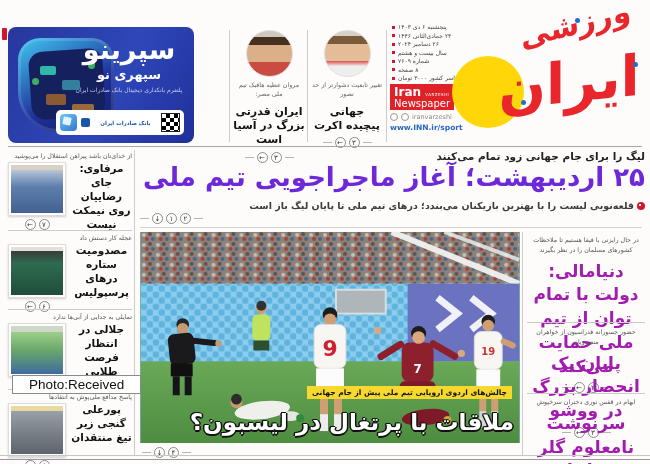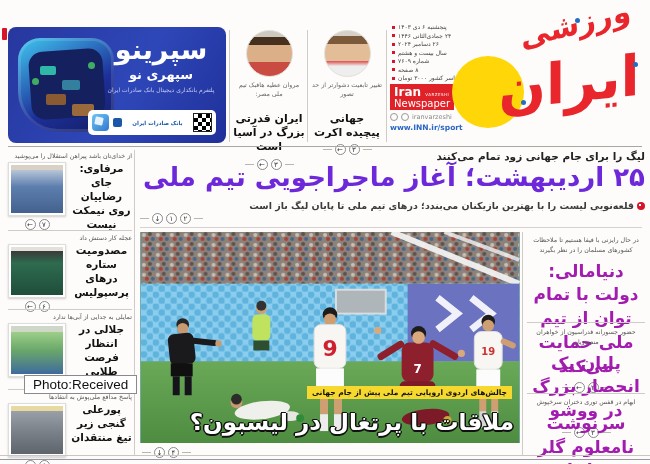--- a/index.html
+++ b/index.html
@@ -6,21 +6,21 @@
   body{width:650px;height:464px;font-family:"DejaVu Sans",sans-serif;background:#efeeec;}
   #page{position:relative;width:650px;height:464px;background:#fdfcfa;overflow:hidden;}
   .fa{direction:rtl;}
   
   .vline{position:absolute;border-left:1px solid #cfccc7;width:0;}
   .hline{position:absolute;border-top:1px solid #cfccc7;height:0;}
   .pg{display:flex;gap:3px;align-items:center;justify-content:center;}
   .pg .c{width:11px;height:11px;border:1px solid #8a8a8a;border-radius:50%;font-size:7px;line-height:11px;text-align:center;color:#333;background:#fff;box-sizing:border-box;}
   .pg .dash{width:9px;height:1px;background:#b9b6b1;}
   
-  .ad{position:absolute;left:8px;top:27px;width:218px;height:116px;border-radius:8px;
+  .ad{position:absolute;left:8px;top:27px;width:186px;height:116px;border-radius:8px;
       background:linear-gradient(120deg,#27379e 0%,#2e47b8 55%,#20309a 100%);overflow:hidden;}
   .ad-illu{position:absolute;left:10px;top:11px;width:96px;height:94px;border-radius:22px 22px 26px 40px;
       background:linear-gradient(150deg,#41c8f0 0%,#1d2f9a 60%,#131d60 100%);box-shadow:inset 0 0 0 3px rgba(255,255,255,.12);}
   .ad-illu .floor{position:absolute;inset:12px 10px 14px 12px;background:#15205e;border-radius:14px;transform:rotate(-4deg);}
   .ad-illu .desk{position:absolute;border-radius:2px;}
   .d1{left:22px;top:28px;width:16px;height:9px;background:#2fb7a8;}
   .d2{left:44px;top:42px;width:18px;height:10px;background:#33809e;}
   .d3{left:28px;top:56px;width:20px;height:11px;background:#8a5a33;}
   .d4{left:54px;top:66px;width:22px;height:12px;background:#9a6a3d;}
   .plant{position:absolute;width:7px;height:7px;border-radius:50%;background:#3fae62;}
@@ -37,21 +37,21 @@
   .banktxt{font-size:5.5px;color:#1b57a8;font-weight:bold;flex:1;text-align:center;}
   .qr{width:17px;height:17px;border:1px solid #222;background:
       conic-gradient(#000 90deg,#fff 90deg 180deg,#000 180deg 270deg,#fff 270deg);background-size:8px 8px;}
   
   .teaser{position:absolute;top:30px;width:72px;height:112px;text-align:center;}
   .t1{left:233px;} .t2{left:311px;}
   .avatar{width:45px;height:45px;border-radius:50%;margin:0 auto 3px;border:1px solid #e2ded8;}
   .av1{background:linear-gradient(180deg,#cfc9c0 0%,#cfc9c0 13%,#46311f 13%,#46311f 32%,#dbb089 32%,#dbb089 68%,#c94b42 68%);}
   .av2{background:linear-gradient(180deg,#d6d0c8 0%,#d6d0c8 12%,#7a5a3a 12%,#7a5a3a 30%,#e2bd97 30%,#e2bd97 66%,#d44 66%,#eee 78%);}
   .tkick{font-size:6.3px;color:#666;line-height:1.5;min-height:18px;}
-  .thead{font-size:11px;font-weight:bold;color:#111;line-height:1.3;margin-top:13px;}
+  .thead{font-size:11px;font-weight:bold;color:#111;line-height:1.3;margin-top:6px;}
   .teaser .pg{margin-top:4px;}
   
   .dates{position:absolute;left:392px;top:23px;width:112px;}
   .dates .dl{display:flex;justify-content:flex-end;align-items:center;gap:3px;font-size:6px;color:#444;line-height:8.5px;direction:rtl;}
   .dates .b{width:3px;height:3px;background:#d6152b;flex:0 0 auto;}
   .redbox{position:absolute;left:390px;top:84px;width:64px;height:26px;background:#e02128;color:#fff;padding:2px 4px;box-sizing:border-box;line-height:1;}
   .redbox .r1{font-size:12px;font-weight:bold;}
   .redbox .r1 small{font-size:4px;font-weight:normal;letter-spacing:.5px;}
   .redbox .r2{font-size:10px;margin-top:1px;}
   .social{position:absolute;left:390px;top:113px;display:flex;align-items:center;gap:3px;font-size:6.5px;color:#888;}
@@ -95,21 +95,21 @@
            padding:2px 5px;direction:rtl;}
   .cap-head{position:absolute;right:6px;bottom:8px;font-size:23px;font-weight:bold;color:#fff;direction:rtl;
            text-shadow:-1.5px 0 #111,1.5px 0 #111,0 -1.5px #111,0 1.5px #111,1px 1px #111,-1px -1px #111;}
   .photopg{position:absolute;left:142px;top:447px;}
   
   .wmband{position:absolute;left:0;top:336px;width:650px;height:42px;background:rgba(214,212,208,.5);
           display:flex;justify-content:space-between;align-items:center;padding:0 70px;box-sizing:border-box;z-index:20;}
   .wmband span{font-size:40px;font-weight:bold;letter-spacing:8px;color:rgba(252,252,252,.82);
           text-shadow:0 0 3px rgba(110,110,110,.8);font-family:"Liberation Sans",sans-serif;}
   .credit{position:absolute;left:12px;top:375px;background:rgba(255,255,255,.95);border:1px solid #8a8a8a;
-          font-family:"Liberation Sans",sans-serif;font-size:13.5px;color:#111;padding:1px 8px;z-index:21;margin-left:12px;}
+          font-family:"Liberation Sans",sans-serif;font-size:13.5px;color:#111;padding:1px 16px;z-index:21;}
   
   .toprule{position:absolute;left:8px;top:146px;width:634px;border-top:1px solid #aaa7a2;}
   .subrule{position:absolute;left:140px;top:227px;width:502px;border-top:1px solid #d6d3ce;}
   .botrule{position:absolute;left:0;top:455px;width:650px;height:3px;border-top:1px solid #c9c6c1;border-bottom:1px solid #9a97a2;}
   .chip{position:absolute;left:2px;top:28px;width:5px;height:12px;background:#d6152b;border-radius:1px;}
 </style>
 </head>
 <body>
 
 <div id="page">

